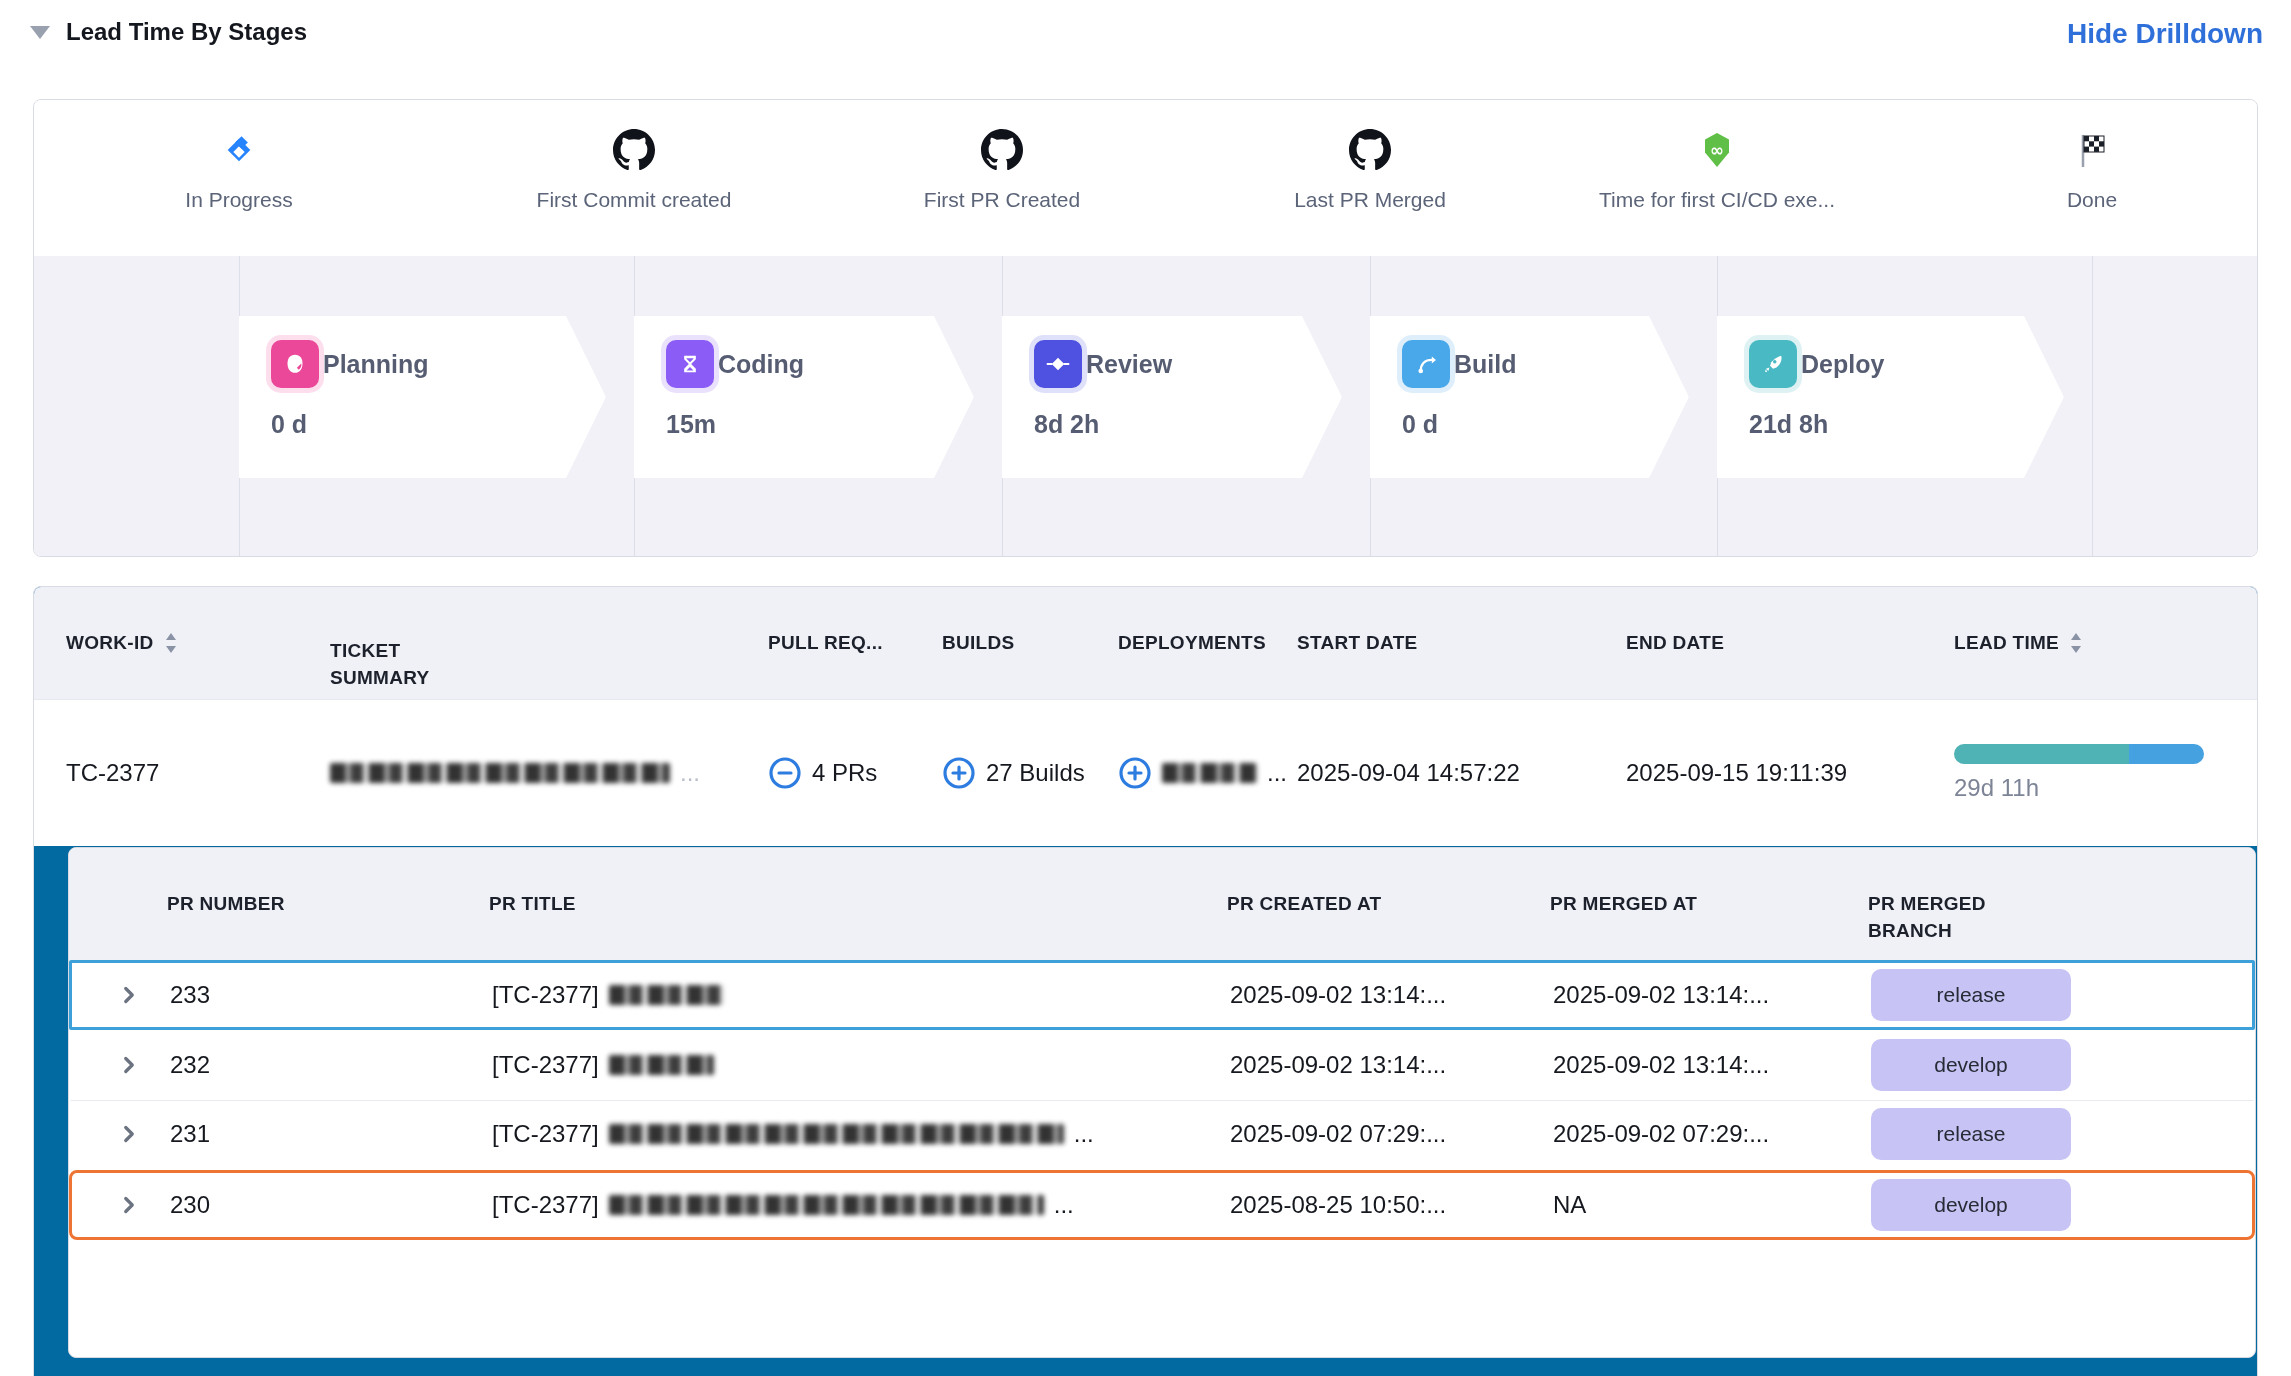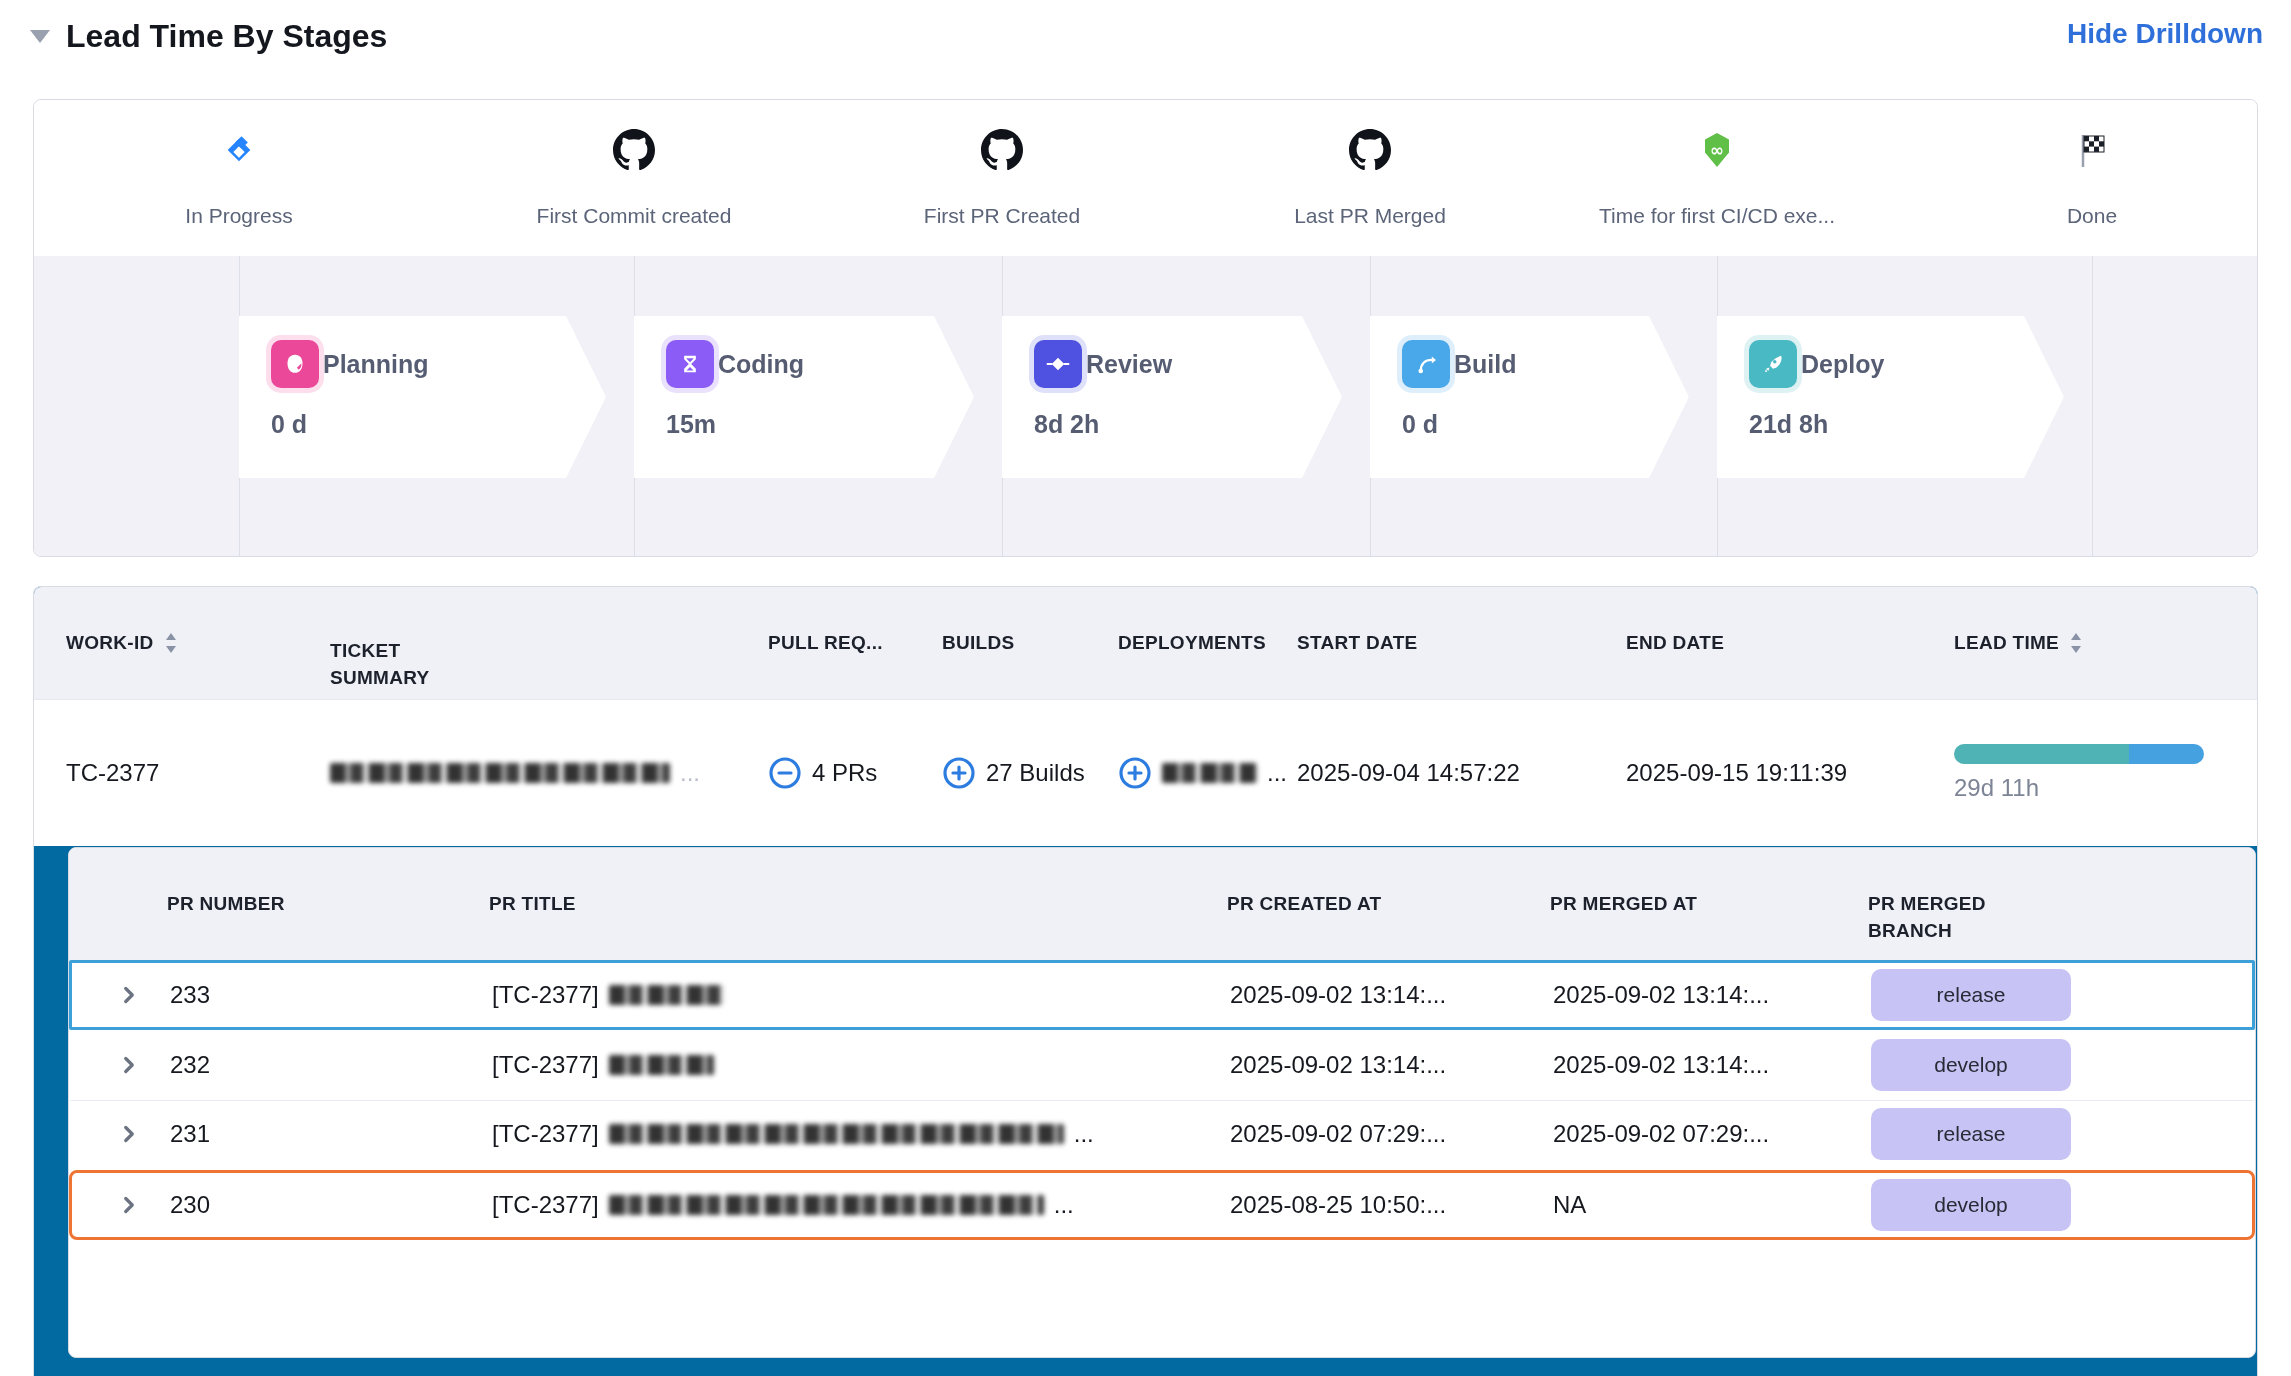--- a/index.html
+++ b/index.html
@@ -1,29 +1,29 @@
 <!DOCTYPE html>
 <html><head>
 <meta charset="utf-8">
 <style>
   html,body{margin:0;padding:0;background:#fff;width:2291px;height:1376px;overflow:hidden;
     font-family:"Liberation Sans",sans-serif;color:#15181e;-webkit-font-smoothing:antialiased;}
   
   #titlebar{position:absolute;left:30px;top:18px;display:flex;align-items:center;gap:16px;}
   .tri-down{width:0;height:0;border-left:10px solid transparent;border-right:10px solid transparent;
     border-top:13px solid #99a0ae;cursor:pointer;}
-  .page-title{font-size:32px;font-weight:700;color:#14171d;}
+  .page-title{font-size:24px;font-weight:700;color:#14171d;}
   #hide-drill{position:absolute;right:28px;top:18px;font-size:28px;font-weight:700;color:#2e6fd9;cursor:pointer;}
   
   #panelA{position:absolute;left:33px;top:99px;width:2223px;height:456px;border:1px solid #d9dbe4;
     border-radius:8px;background:#fff;overflow:hidden;}
   #mrow{position:absolute;left:0;top:0;width:100%;height:156px;background:#fff;}
   .mcol{position:absolute;top:24px;width:340px;text-align:center;}
   .micon{height:52px;display:flex;align-items:center;justify-content:center;}
-  .mlabel{margin-top:28px;font-size:21px;color:#5b6478;}
+  .mlabel{margin-top:12px;font-size:21px;color:#5b6478;}
   #grayzone{position:absolute;left:0;top:156px;right:0;bottom:0;background:#f1f1f7;}
   .vline{position:absolute;top:0;bottom:0;width:1px;background:#dcdee8;}
   .stage-card{position:absolute;top:60px;height:162px;background:#fff;
     clip-path:polygon(0 0,calc(100% - 40px) 0,100% 50%,calc(100% - 40px) 100%,0 100%);
     box-shadow:0 1px 3px rgba(30,35,60,.10);}
   .stage-head{display:flex;align-items:center;gap:4px;margin:24px 0 0 32px;}
   .stage-ic{width:48px;height:48px;border-radius:10px;display:flex;align-items:center;justify-content:center;flex:none;}
   .stage-name{font-size:25px;font-weight:700;color:#565d72;}
   .stage-dur{margin:22px 0 0 32px;font-size:25px;font-weight:700;color:#565d72;}
   .ic-planning{background:#ec4899;box-shadow:0 0 0 5px rgba(236,72,153,.18);}

